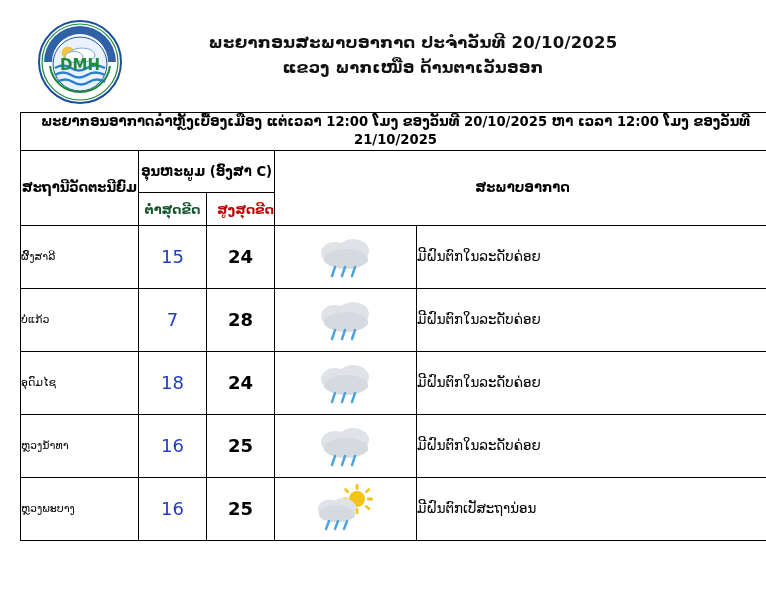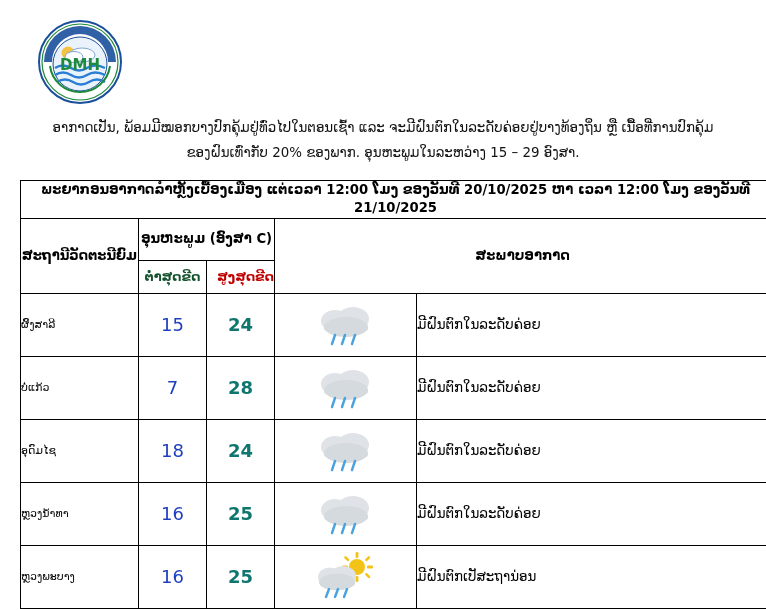--- a/index.html
+++ b/index.html
@@ -130,21 +130,21 @@
     padding: 4px 3px;
   }
   .temp-min {
     text-align: center;
     color: #1f3fbf;
     font-weight: normal;
     font-size: 18px;
   }
   .temp-max {
     text-align: center;
-    color: #0f766e;
+    color: #000000;
     font-weight: bold;
     font-size: 18px;
   }
   .icon-cell {
     text-align: center;
     padding: 2px 0;
   }
   .desc {
     font-size: 13.4px;
     padding: 4px 10px;
@@ -180,26 +180,27 @@
           <ellipse cx="36" cy="37" rx="9" ry="5.5" fill="#ffffff" stroke="#7fa8d4" stroke-width="1"></ellipse>
           <path d="M17 48 q8 -5 16 0 q8 5 16 0 q8 -5 18 0" fill="none" stroke="#2a7fd4" stroke-width="2.4"></path>
           <path d="M17 55 q8 -5 16 0 q8 5 16 0 q8 -5 18 0" fill="none" stroke="#2a7fd4" stroke-width="2.4"></path>
           <path d="M19 62 q8 -5 16 0 q8 5 16 0 q8 -5 16 0" fill="none" stroke="#2a7fd4" stroke-width="2.4"></path>
           <text x="42" y="50" text-anchor="middle" font-family="DejaVu Sans, sans-serif" font-size="15" font-weight="bold" fill="#1e8a3c">DMH</text>
           <path d="M42 72 A30 30 0 0 0 72 46" fill="none" stroke="#1e8a3c" stroke-width="2"></path>
           <path d="M42 72 A30 30 0 0 1 12 46" fill="none" stroke="#1e8a3c" stroke-width="2"></path>
         </svg>
       </div>
     </div>
+    <div class="header-titles">
+      <div class="title-line">ພະຍາກອນສະພາບອາກາດ ປະຈຳວັນທີ  20/10/2025</div>
+      <div class="title-line second">ແຂວງ ພາກເໜືອ  ດ້ານຕາເວັນອອກ</div>
+    </div>
     <div class="header-spacer"></div>
   </div>
 
-  <div class="intro">
-    <p>ອາກາດເປັນ, ພ້ອມມີໝອກບາງປົກຄຸ້ມຢູ່ທົ່ວໄປໃນຕອນເຊົ້າ ແລະ ຈະມີຝົນຕົກໃນລະດັບຄ່ອຍຢູ່ບາງທ້ອງຖິ່ນ ຫຼື ເນື້ອທີ່ການປົກຄຸ້ມຂອງຝົນເທົ່າກັບ 20% ຂອງພາກ. ອຸນຫະພູມໃນລະຫວ່າງ 15 – 29 ອົງສາ.</p>
-  </div>
 
   <div class="table-wrap">
     <table class="fc">
       <colgroup>
         <col style="width:118px">
         <col style="width:68px">
         <col style="width:68px">
         <col style="width:142px">
         <col style="width:354px">
       </colgroup>

